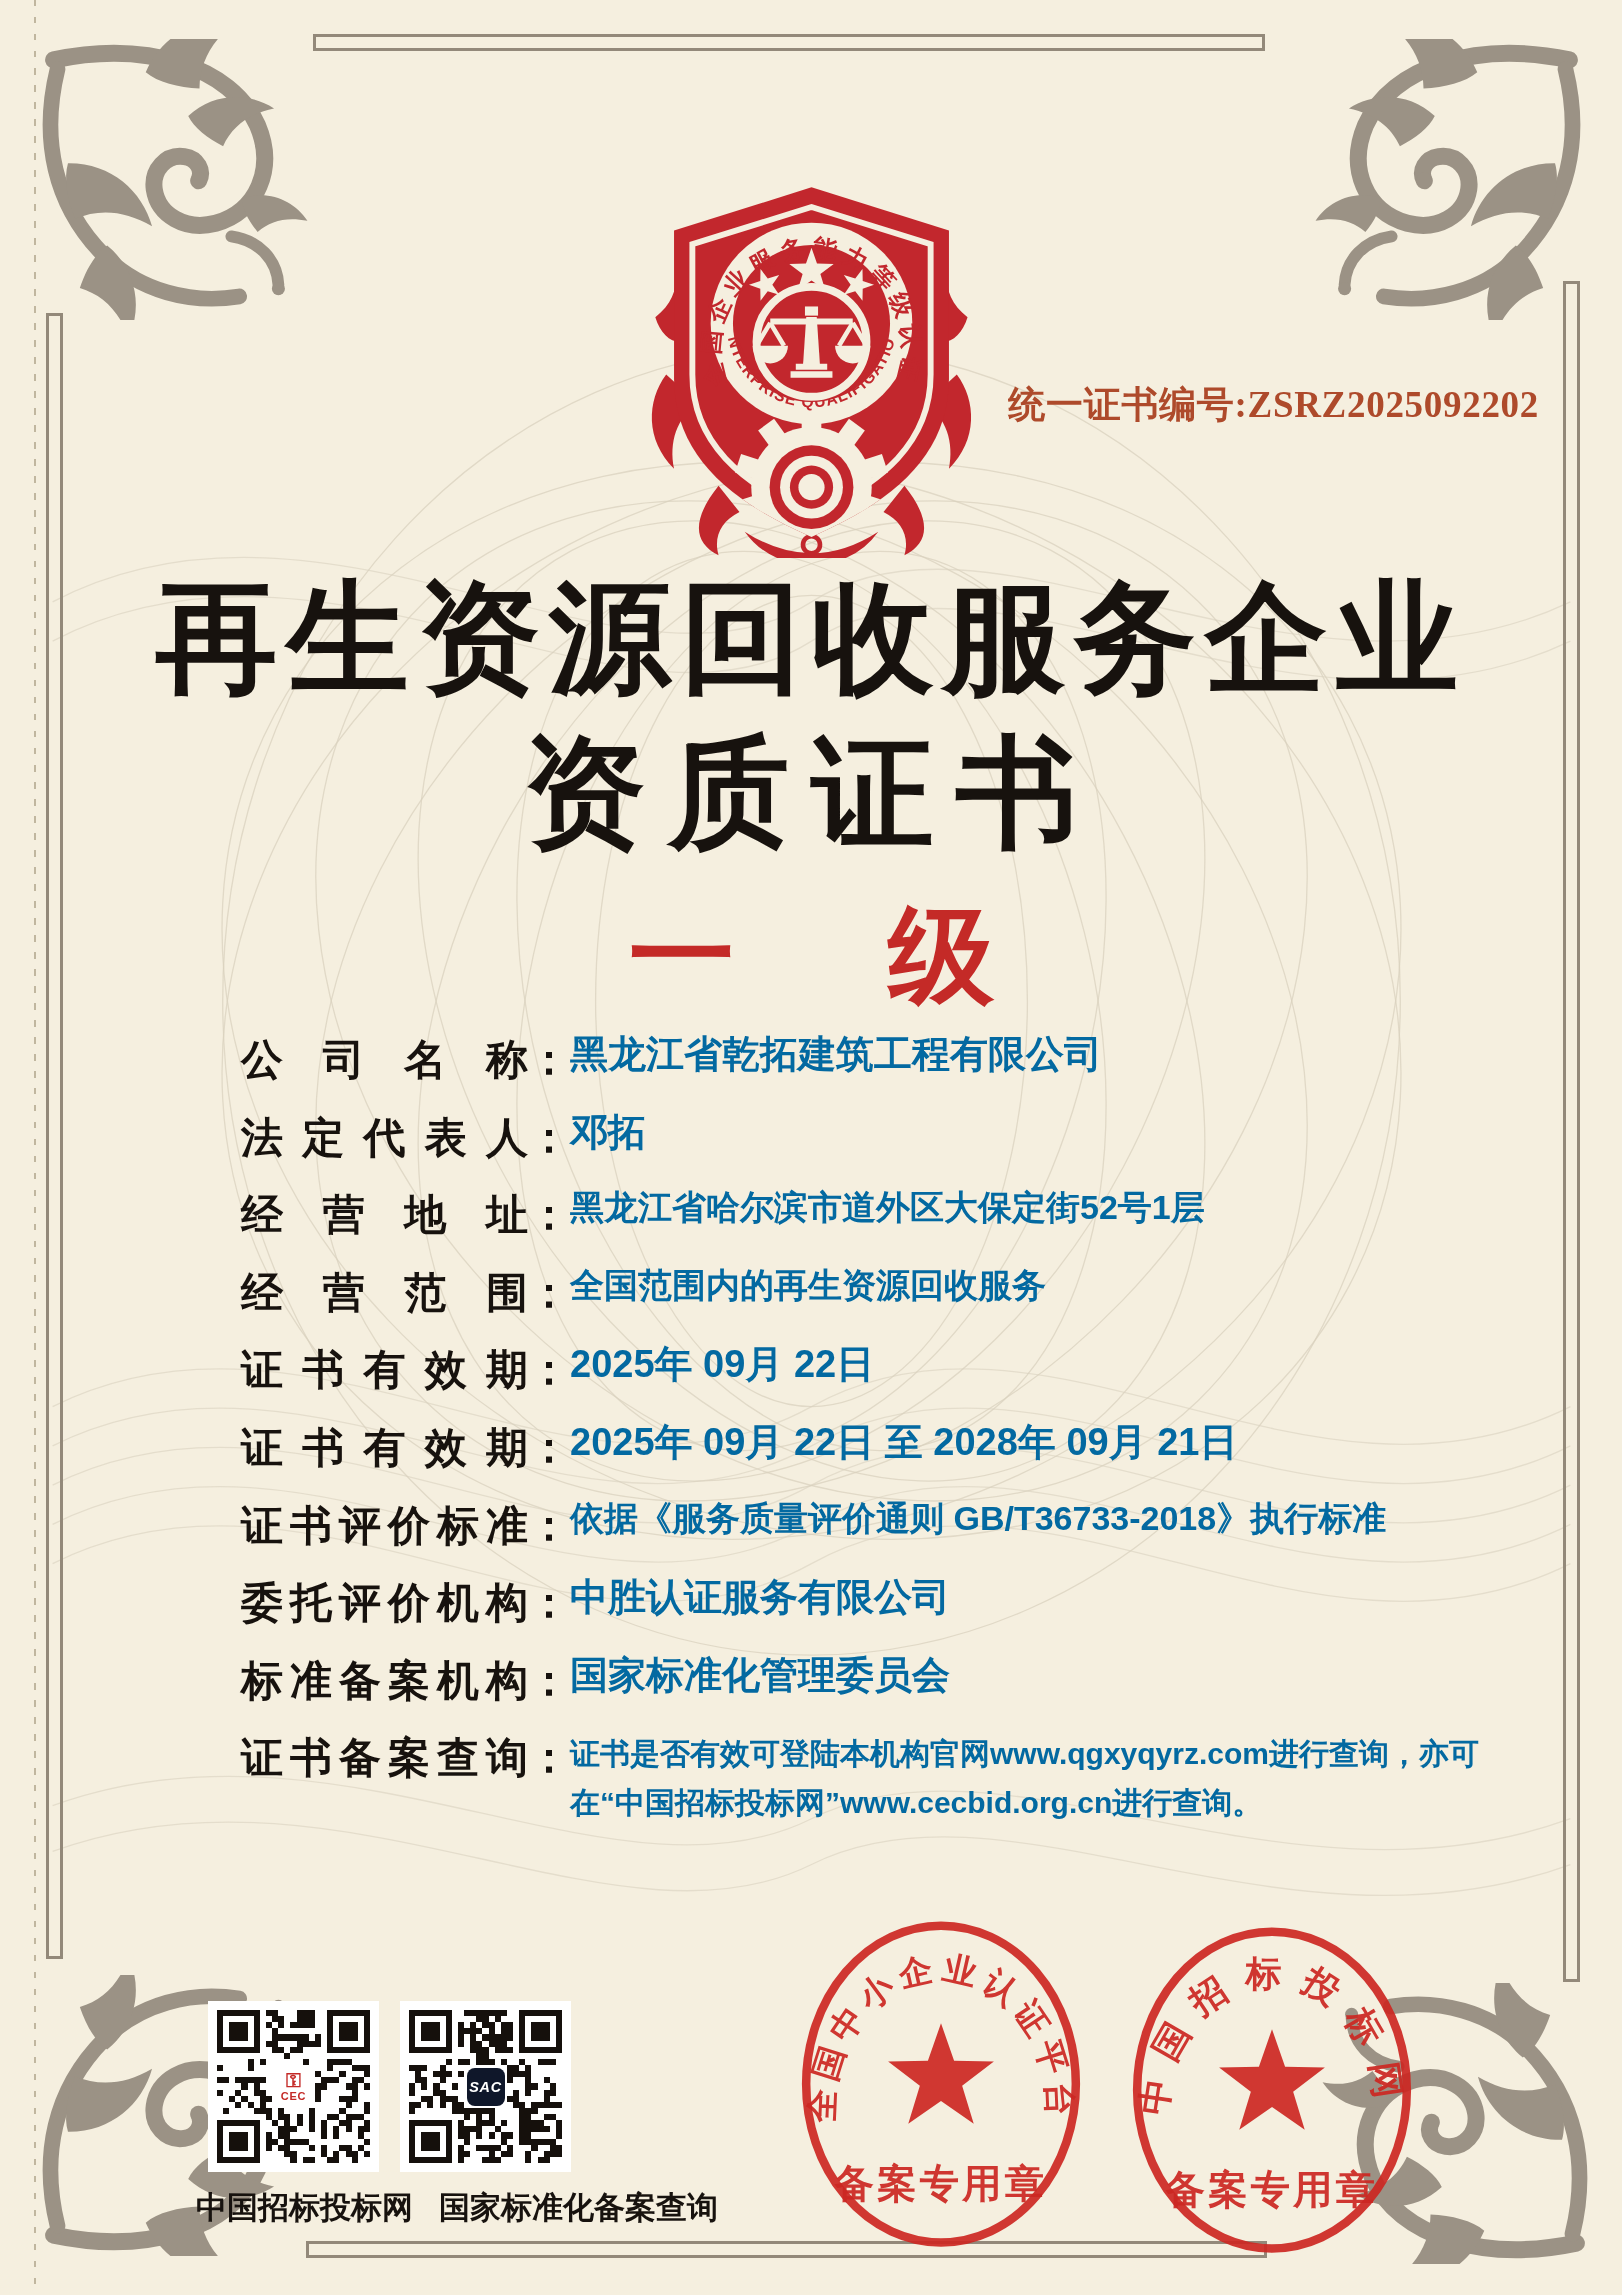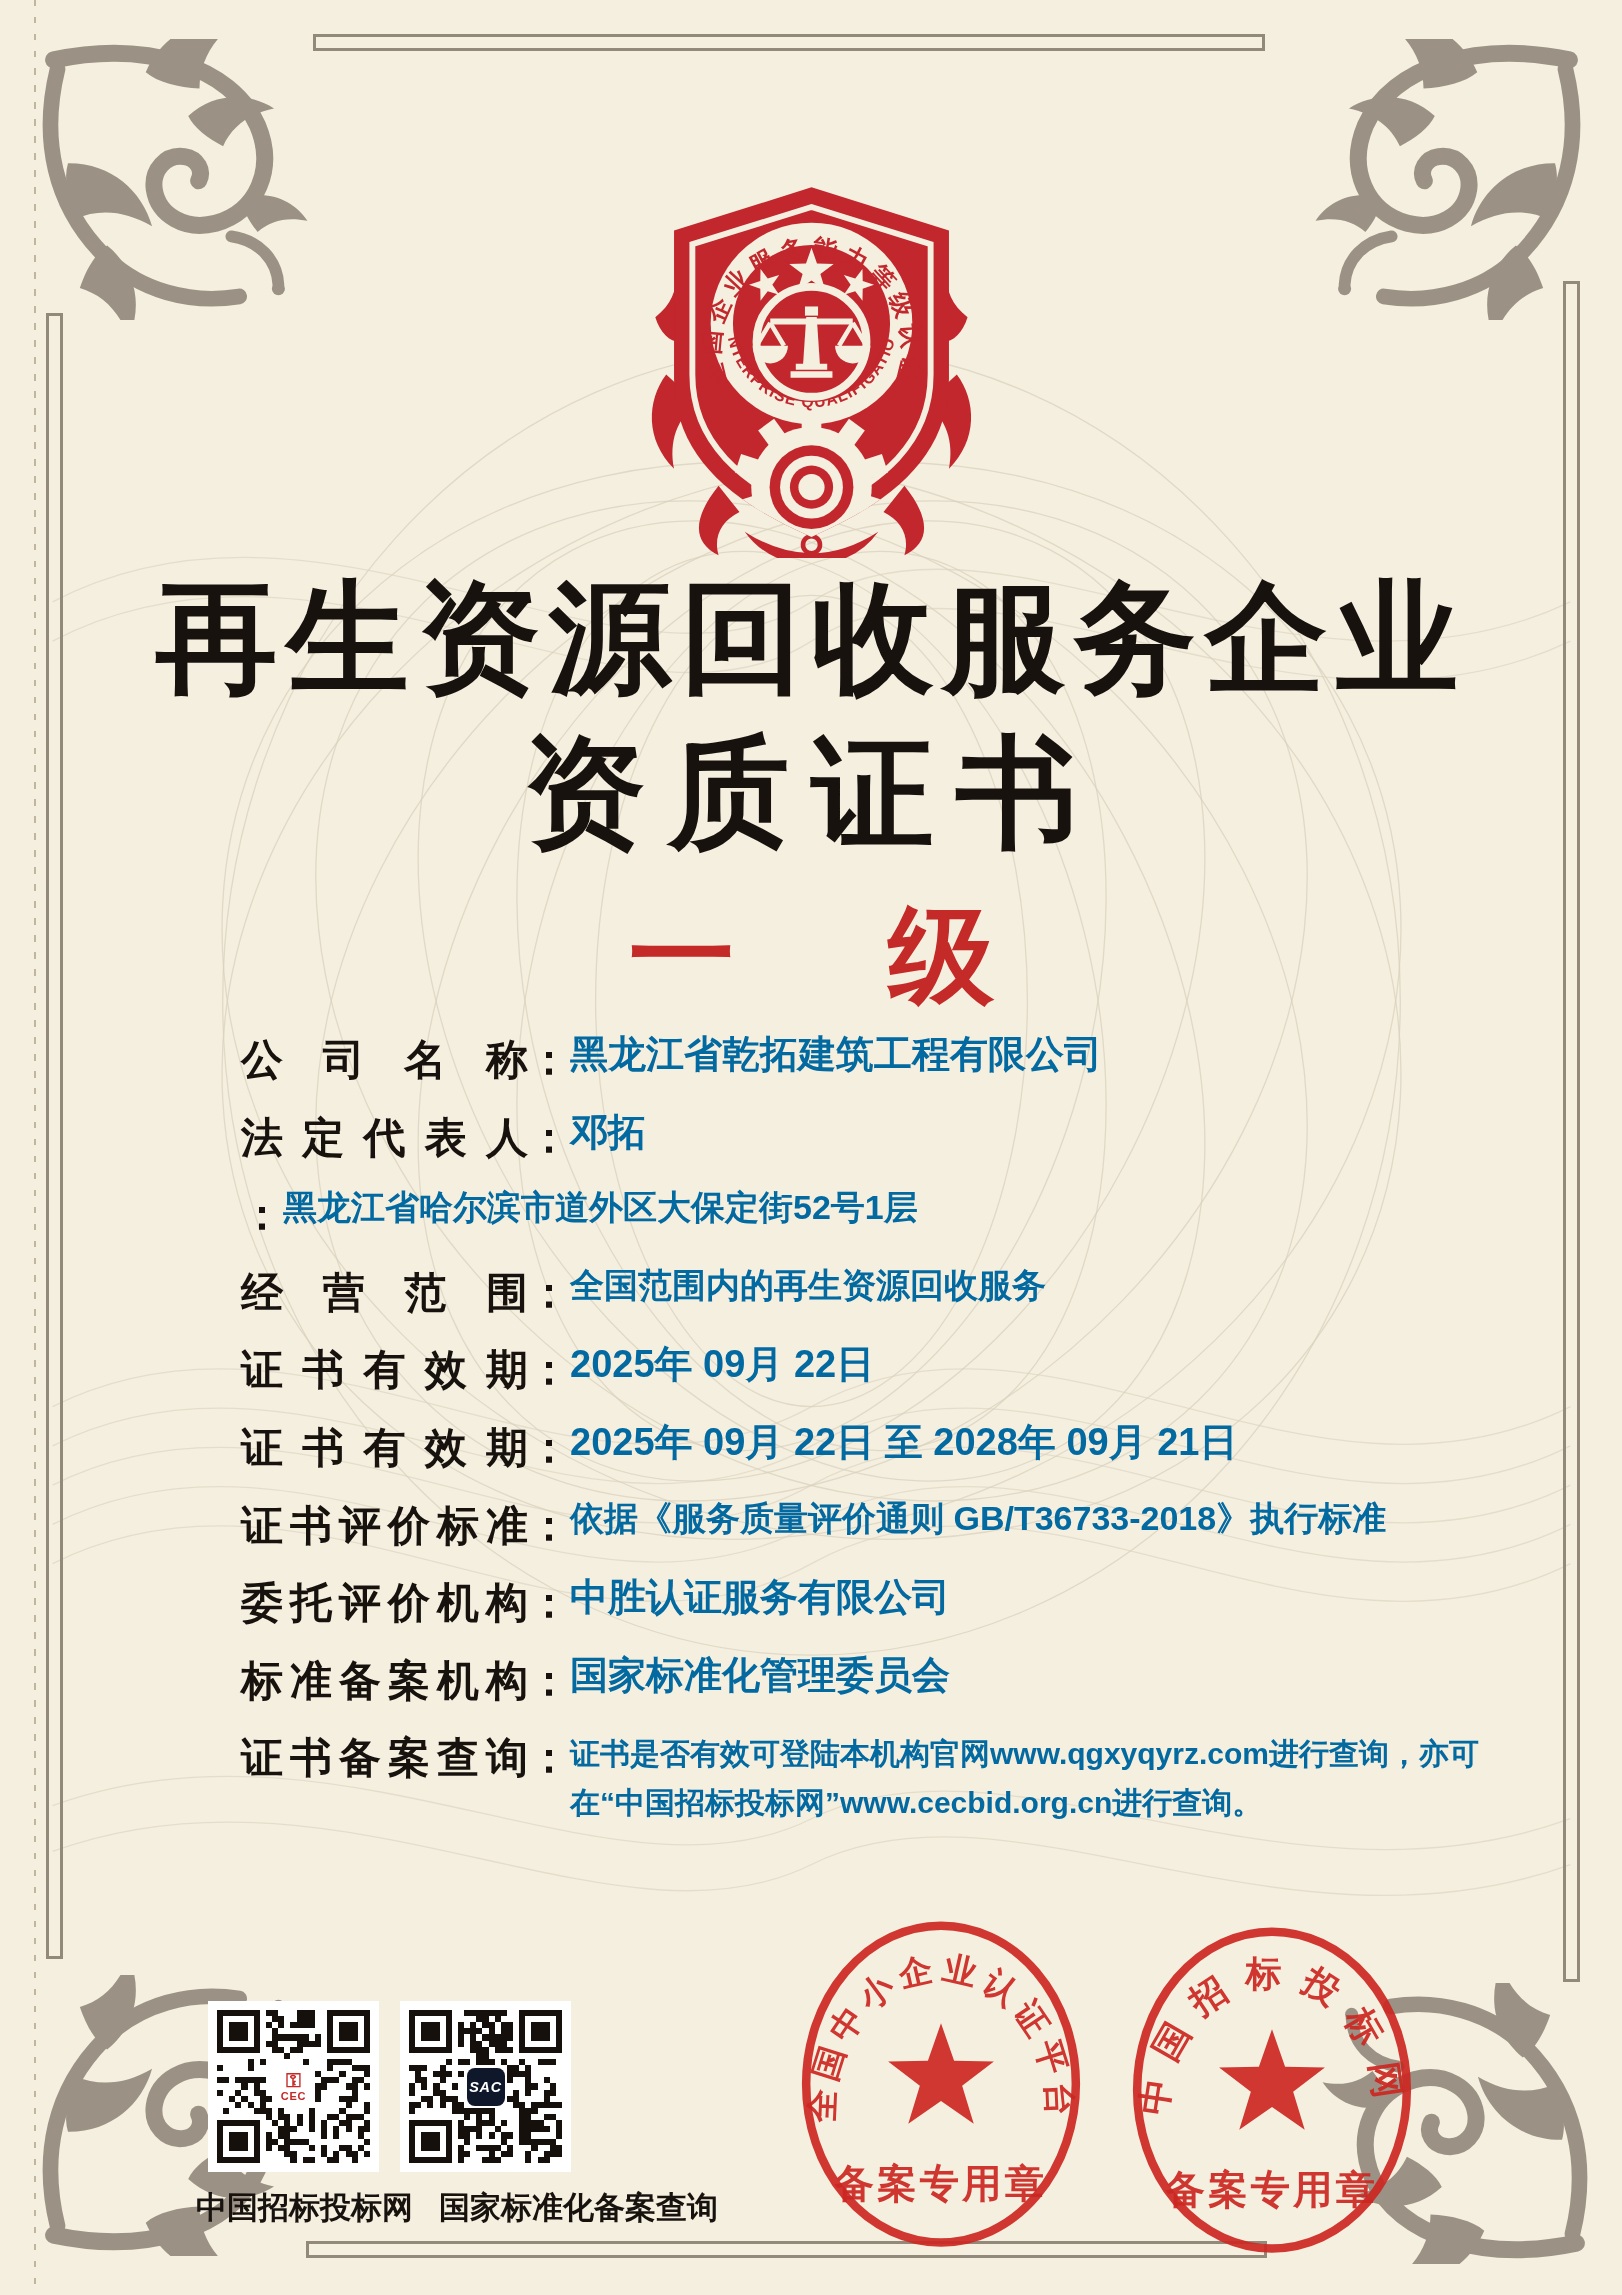--- a/index.html
+++ b/index.html
@@ -232,37 +232,39 @@
       <path d="M254,212 h16 l5,74 h-26 z" fill="#f5efdf" stroke="none"></path>
       <path d="M238,288 h48" stroke-width="9"></path>
       <path d="M230,300 h64" stroke-width="10"></path>
       <path d="M199,221 L178,256 M199,221 L220,256"></path>
       <path d="M172,256 A 27,27 0 0 0 226,256 Z" fill="#f5efdf" stroke="none"></path>
       <path d="M325,221 L304,256 M325,221 L346,256"></path>
       <path d="M298,256 A 27,27 0 0 0 352,256 Z" fill="#f5efdf" stroke="none"></path>
     </g>
   </svg>
 
+  <div class="cert-no">统一证书编号:ZSRZ2025092202</div>
 
   <div class="title1">再生资源回收服务企业</div>
   <div class="title2">资质证书</div>
   <div class="level">一 级</div>
 
   <div class="fields">
     <div class="field-row">
       <span class="field-label">公司名称</span>
       <span class="field-colon">：</span>
       <span class="field-value">黑龙江省乾拓建筑工程有限公司</span>
     </div>
     <div class="field-row">
       <span class="field-label">法定代表人</span>
       <span class="field-colon">：</span>
       <span class="field-value">邓拓</span>
     </div>
     <div class="field-row">
+      <span class="field-label">经营地址</span>
       <span class="field-colon">：</span>
       <span class="field-value sz-sm">黑龙江省哈尔滨市道外区大保定街52号1层</span>
     </div>
     <div class="field-row">
       <span class="field-label">经营范围</span>
       <span class="field-colon">：</span>
       <span class="field-value sz-sm">全国范围内的再生资源回收服务</span>
     </div>
     <div class="field-row">
       <span class="field-label">证书有效期</span>

